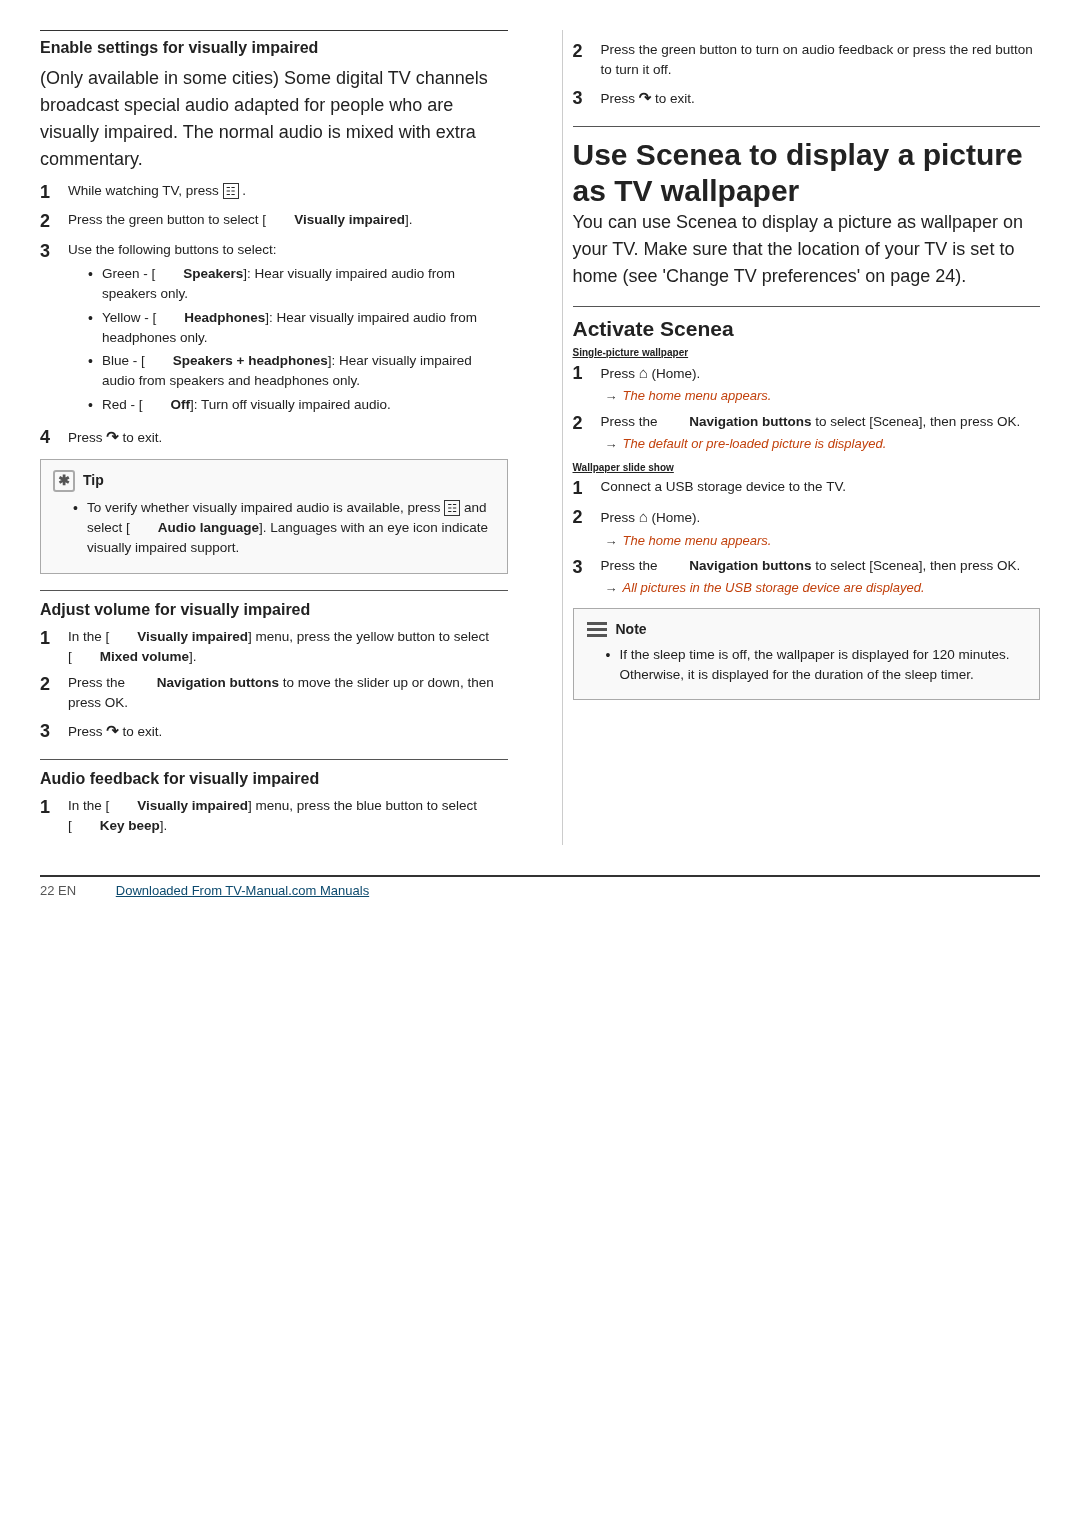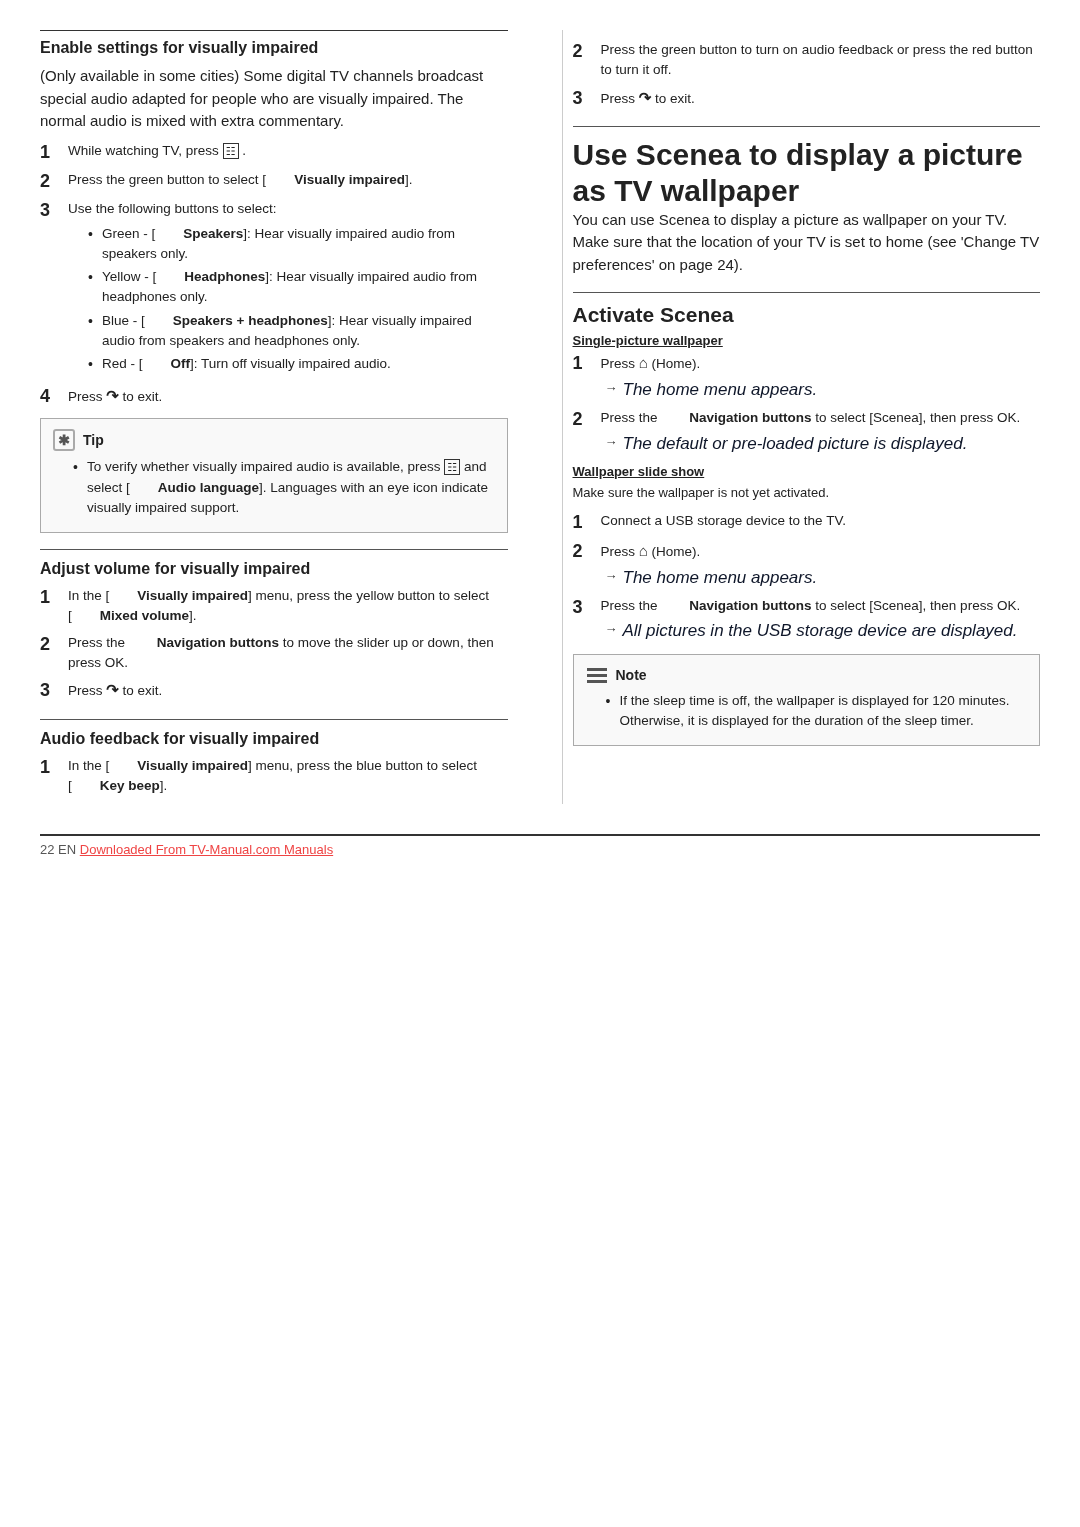--- a/index.html
+++ b/index.html
@@ -40,27 +40,27 @@
       font-weight: bold;
       margin-bottom: 0;
       line-height: 1.2;
     }
     h3.sub-title {
       font-size: 21px;
       font-weight: bold;
       margin-bottom: 6px;
     }
     h4.sub-sub-title {
-      font-size: 13px;
+      font-size: 10px;
       font-weight: bold;
       margin-bottom: 4px;
       text-decoration: underline;
     }
     p.body-text {
-      font-size: 15px;
+      font-size: 18px;
       line-height: 1.5;
       margin-bottom: 8px;
     }
     .step-list {
       list-style: none;
       margin-bottom: 8px;
     }
     .step-list > li {
       display: flex;
       align-items: flex-start;
@@ -83,23 +83,23 @@
       align-items: flex-start;
       margin-top: 2px;
       margin-left: 4px;
     }
     .arrow-sym {
       min-width: 18px;
       font-size: 13px;
       color: #333;
     }
     .arrow-text {
-      font-size: 17px;
+      font-size: 13px;
       font-style: italic;
-      color: #0f172a;
+      color: #c2410c;
     }
     .bullet-list {
       list-style: none;
       margin: 4px 0 4px 20px;
     }
     .bullet-list li {
       display: flex;
       align-items: flex-start;
       font-size: 13.5px;
       line-height: 1.5;
@@ -171,22 +171,23 @@
     }
     .bold { font-weight: bold; padding-left: 28px; }
     .footer {
       border-top: 2px solid #333;
       margin-top: 30px;
       padding-top: 6px;
       font-size: 13px;
       color: #555;
     }
     .footer a {
-      color: #ef4444;
+      color: #0c4a6e;
       text-decoration: underline;
+      margin-left: 36px;
     }
     .section-sep {
       border: none;
       border-top: 1.5px solid #555;
       margin: 16px 0 10px 0;
     }
   </style>
 </head>
 <body>
 
@@ -340,21 +341,20 @@
           Press the <span class="bold">Navigation buttons</span> to select [Scenea], then press OK.
           <div class="arrow-indent">
             <span class="arrow-sym">→</span>
             <span class="arrow-text">The default or pre-loaded picture is displayed.</span>
           </div>
         </span>
       </li>
     </ol>
 
     <h4 class="sub-sub-title">Wallpaper slide show</h4>
-    <p class="body-text" style="font-size:13px;">Make sure the wallpaper is not yet activated.</p>
 
     <ol class="step-list">
       <li>
         <span class="step-num">1</span>
         <span class="step-content">
           Connect a USB storage device to the TV.
         </span>
       </li>
       <li>
         <span class="step-num">2</span>

